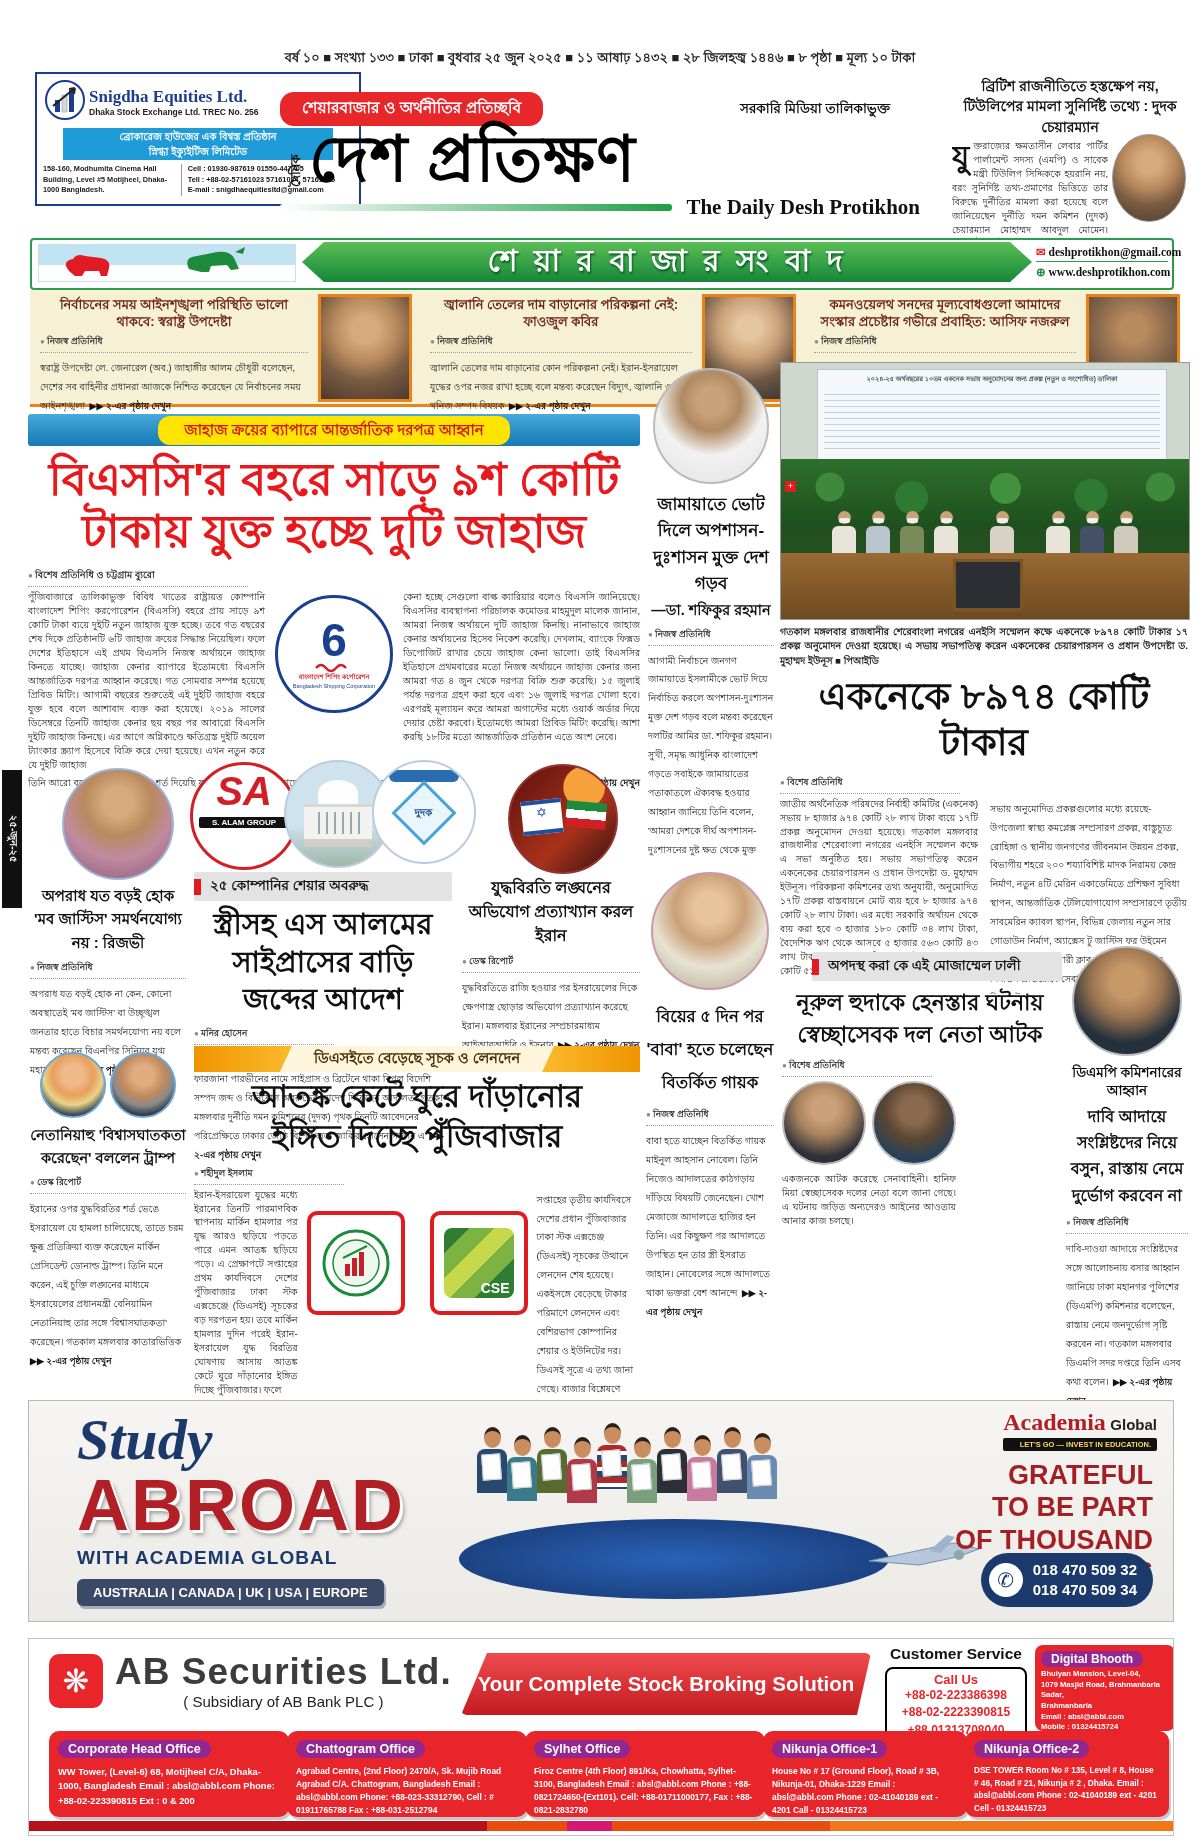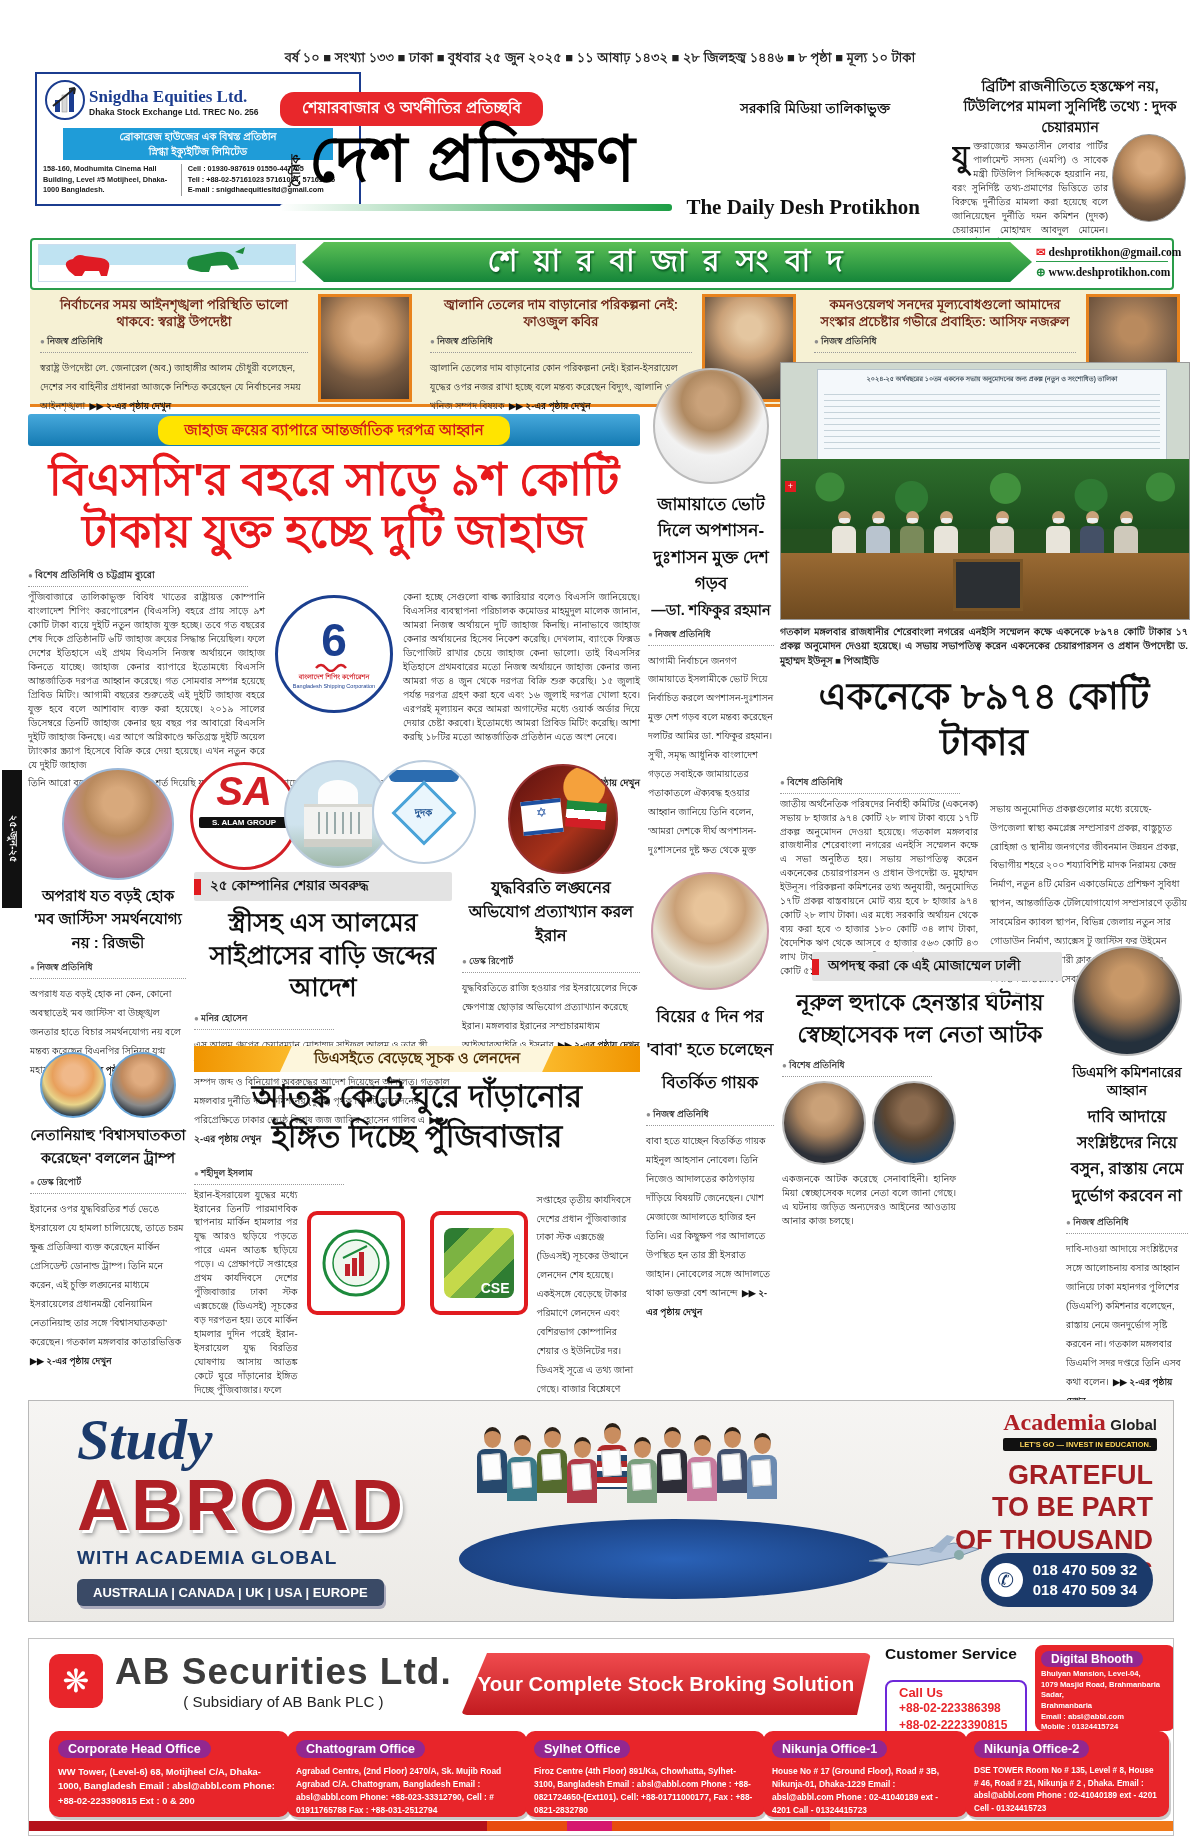--- a/index.html
+++ b/index.html
@@ -305,21 +305,21 @@
     <div class="hd" style="font-size:14.5px;line-height:1.6;margin-top:6px">নেতানিয়াহু 'বিশ্বাসঘাতকতা করেছেন' বললেন ট্রাম্প</div>
     <div class="by" style="margin-top:5px">ডেস্ক রিপোর্ট</div>
     <span class="bd">ইরানের ওপর যুদ্ধবিরতির শর্ত ভেঙে ইসরায়েল যে হামলা চালিয়েছে, তাতে চরম ক্ষুব্ধ প্রতিক্রিয়া ব্যক্ত করেছেন মার্কিন প্রেসিডেন্ট ডোনাল্ড ট্রাম্প। তিনি মনে করেন, এই চুক্তি লঙ্ঘনের মাধ্যমে ইসরায়েলের প্রধানমন্ত্রী বেনিয়ামিন নেতানিয়াহু তার সঙ্গে 'বিশ্বাসঘাতকতা' করেছেন। গতকাল মঙ্গলবার কাতারভিত্তিক</span>
     <span class="cont" style="font-size:9px">▶▶ ২-এর পৃষ্ঠায় দেখুন</span>
   </div>
 
   <div class="abs" style="left:194px;top:872px;width:258px">
     <div class="kick">
         <span>২৫ কোম্পানির শেয়ার অবরুদ্ধ</span>
       </div>
-    <div class="hd" style="font-size:25px;line-height:1.3;margin-top:5px">স্ত্রীসহ এস আলমের সাইপ্রাসের বাড়ি জব্দের আদেশ</div>
+    <div class="hd" style="font-size:29px;line-height:1.3;margin-top:5px">স্ত্রীসহ এস আলমের সাইপ্রাসের বাড়ি জব্দের আদেশ</div>
     <div class="by" style="width:140px;margin-top:7px">মনির হোসেন</div>
     <span class="bd">এস আলম গ্রুপের চেয়ারম্যান মোহাম্মদ সাইফুল আলম ও তার স্ত্রী ফারজানা পারভীনের নামে সাইপ্রাস ও ব্রিটেনে থাকা বিপুল বিদেশি সম্পদ জব্দ ও বিনিয়োগ অবরুদ্ধের আদেশ দিয়েছেন আদালত। গতকাল মঙ্গলবার দুর্নীতি দমন কমিশনের (দুদক) পৃথক তিনটি আবেদনের পরিপ্রেক্ষিতে ঢাকার জ্যেষ্ঠ বিশেষ জজ জাকির হোসেন গালিব এ</span>
     <span class="cont" style="font-size:9.3px">▶▶ ২-এর পৃষ্ঠায় দেখুন</span>
   </div>
 
   <div class="abs" style="left:462px;top:876px;width:178px">
     <div class="hd" style="font-size:16px;line-height:1.5">যুদ্ধবিরতি লঙ্ঘনের অভিযোগ প্রত্যাখ্যান করল ইরান</div>
     <div class="by" style="margin-top:6px">ডেস্ক রিপোর্ট</div>
     <span class="bd">যুদ্ধবিরতিতে রাজি হওয়ার পর ইসরায়েলের দিকে ক্ষেপণাস্ত্র ছোড়ার অভিযোগ প্রত্যাখ্যান করেছে ইরান। মঙ্গলবার ইরানের সম্প্রচারমাধ্যম আইআরআইবি ও ইসনার</span>
     <span class="cont" style="font-size:9px">▶▶ ২-এর পৃষ্ঠায় দেখুন</span>
@@ -494,23 +494,23 @@
     <div class="abs" style="left:20px;top:12px;display:flex;align-items:center;gap:12px">
       <span style="width:54px;height:54px;background:#e8252a;border-radius:10px;display:flex;align-items:center;justify-content:center;color:#fff;font-size:32px">❋</span>
       <span>
         <div style="font-size:37px;color:#3c3c3c;font-weight:bold;letter-spacing:1px">AB Securities Ltd.</div>
         <div style="font-size:15px;color:#222;text-align:center">( Subsidiary of AB Bank PLC )</div>
       </span>
     </div>
     <div class="abs" style="left:432px;top:14px;width:410px;height:62px;background:linear-gradient(#f04b4e,#c21b20);clip-path:polygon(26px 0,100% 0,calc(100% - 14px) 100%,0 100%);display:flex;align-items:center;justify-content:center;border-radius:6px">
       <span class="wt" style="font-weight:800;font-size:20.5px">Your Complete Stock Broking Solution</span>
     </div>
-    <div class="abs" style="left:856px;top:6px;width:142px;text-align:left">
+    <div class="abs" style="left:856px;top:6px;width:142px;text-align:center">
       <div style="font-weight:800;font-size:15.5px;color:#111">Customer Service</div>
-      <div style="border:2px solid #6d28d9;border-radius:8px;padding:3px 12px;margin-top:17px">
+      <div style="border:2px solid #000000;border-radius:8px;padding:3px 12px;margin-top:4px">
         <div style="color:#e8252a;font-weight:800;font-size:13px">Call Us</div>
         <div style="color:#e8252a;font-weight:800;font-size:12px;line-height:1.45">
           <div>+88-02-223386398</div>
           <div>+88-02-2223390815</div>
           <div>+88 01313708040</div>
         </div>
       </div>
     </div>
     <div class="abs" style="left:1006px;top:6px;width:128px;height:78px;background:#e8252a;border-radius:8px;padding:4px 6px;color:#fff">
       <div style="display:inline-block;background:#93278f;font-weight:800;font-size:12px;padding:1px 10px;border-radius:9px">Digital Bhooth</div>

